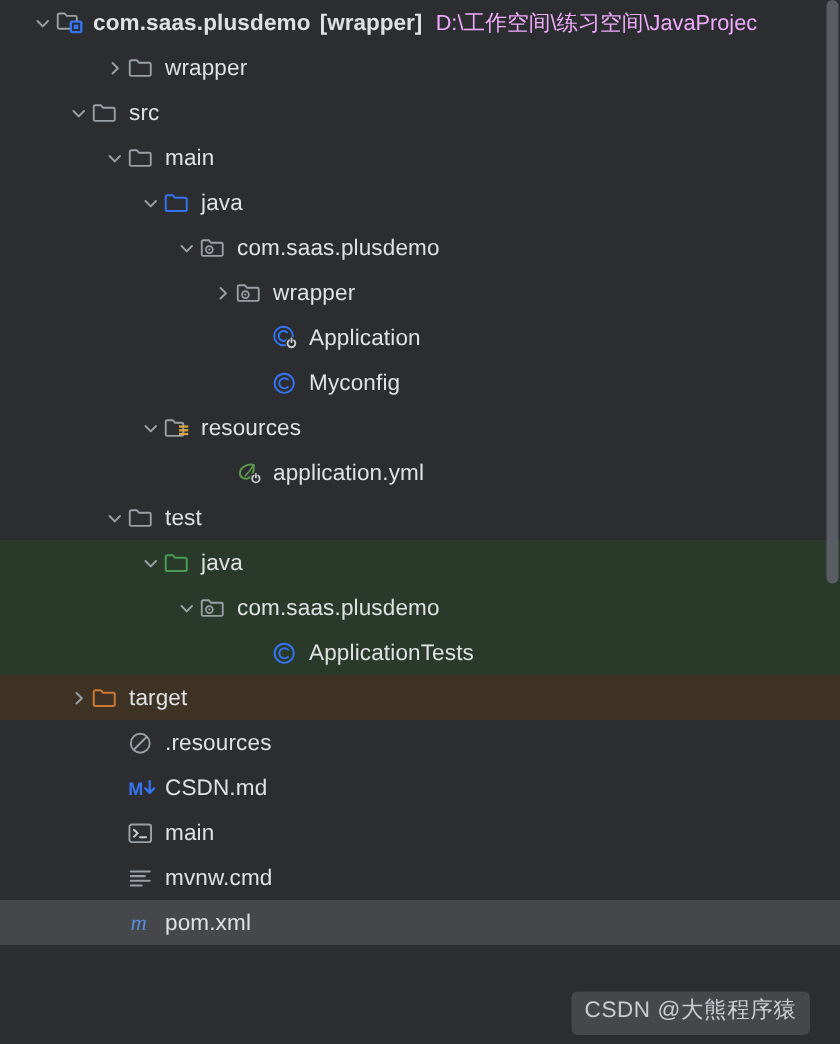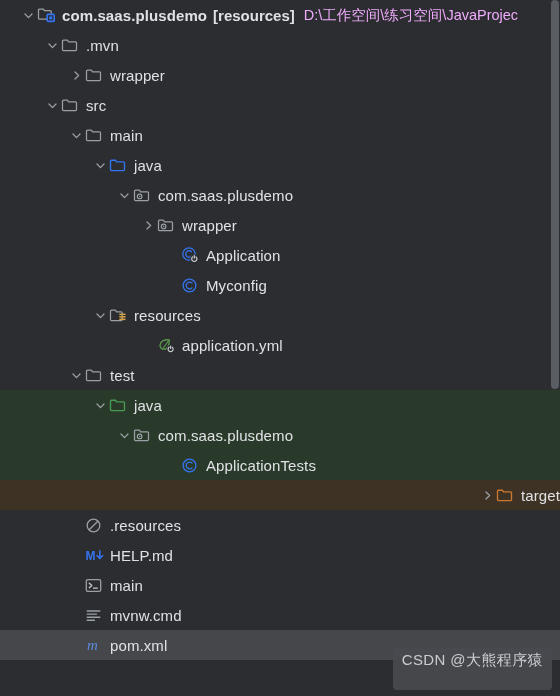--- a/index.html
+++ b/index.html
@@ -25,21 +25,21 @@
     position: relative;
     height: 30px;
     display: flex;
     align-items: center;
     white-space: nowrap;
     box-sizing: border-box;
     font-size: 15px;
     color: #dfe1e5;
   }
   .row.hl-green { background: #2a3a2a; }
-  .row.hl-brown { background: #3d3223; justify-content: flex-end; }
+  .row.hl-brown { background: #3d3223; }
   .row.selected { background: #45474b; }
 
   .indent { display: inline-block; flex: 0 0 auto; }
 
   .chev {
     flex: 0 0 auto;
     width: 17px;
     height: 30px;
     display: flex;
     align-items: center;
@@ -83,26 +83,26 @@
     top: 0;
     width: 8px;
     height: 389px;
     background: #5a5d63;
     border-radius: 4px;
   }
 
   
   #watermark {
     position: absolute;
-    right: 8px;
+    right: 20px;
     bottom: 6px;
     background: rgba(72,74,78,0.92);
     color: #c9ccd1;
     font-size: 15px;
-    padding: 3px 9px 20px 9px;
+    padding: 3px 9px 7px 9px;
     border-radius: 4px;
     letter-spacing: 0.4px;
     font-family: "Liberation Sans", "DejaVu Sans", sans-serif;
   }
 </style>
 </head>
 <body>
 
 <div id="tree">
     <div class="row">
@@ -113,36 +113,22 @@
         </svg>
       </span>
       <span class="ico">
         <svg width="19" height="18" viewBox="0 0 19 18">
           <path d="M1.5 4.0 A1 1 0 0 1 2.5 3.0 H6.2 L7.5 4.6 H13.2 A1 1 0 0 1 14.2 5.6 V12.2 A1 1 0 0 1 13.2 13.2 H2.5 A1 1 0 0 1 1.5 12.2 Z" fill="none" stroke="#9aa0a6" stroke-width="1.25" stroke-linejoin="round"></path>
           <rect x="10.2" y="8.4" width="7" height="7" rx="1" fill="#2b2d30" stroke="#3574f0" stroke-width="1.6"></rect>
           <rect x="12.2" y="10.4" width="3" height="3" fill="#3574f0"></rect>
         </svg>
       </span>
       <span class="label bold">com.saas.plusdemo</span>
-      <span class="label-mod">[resources]</span>
+      <span class="label-mod">[wrapper]</span>
       <span class="label-extra">D:\工作空间\练习空间\JavaProjec</span>
-    </div>
-    <div class="row">
-      <span class="indent" style="width: 44px;"></span>
-      <span class="chev">
-        <svg width="11" height="11" viewBox="0 0 11 11">
-          <path d="M2 4 L5.5 7.6 L9 4" fill="none" stroke="#9aa0a6" stroke-width="1.3" stroke-linecap="round" stroke-linejoin="round"></path>
-        </svg>
-      </span>
-      <span class="ico">
-        <svg width="17" height="17" viewBox="0 0 17 17">
-          <path d="M1.5 4.2 A1 1 0 0 1 2.5 3.2 H6.3 L7.6 4.8 H14.5 A1 1 0 0 1 15.5 5.8 V12.6 A1 1 0 0 1 14.5 13.6 H2.5 A1 1 0 0 1 1.5 12.6 Z" fill="none" stroke="#9aa0a6" stroke-width="1.25" stroke-linejoin="round"></path>
-        </svg>
-      </span>
-      <span class="label">.mvn</span>
     </div>
     <div class="row">
       <span class="indent" style="width: 68px;"></span>
       <span class="chev">
         <svg width="11" height="11" viewBox="0 0 11 11">
           <path d="M4 2 L7.6 5.5 L4 9" fill="none" stroke="#9aa0a6" stroke-width="1.3" stroke-linecap="round" stroke-linejoin="round"></path>
         </svg>
       </span>
       <span class="ico">
         <svg width="17" height="17" viewBox="0 0 17 17">
@@ -363,21 +349,21 @@
     </div>
     <div class="row">
       <span class="indent" style="width: 68px;"></span>
       <span class="chev"></span>
       <span class="ico">
         <svg width="21" height="15" viewBox="0 0 21 15">
           <text x="0.5" y="12" font-family="Liberation Sans, sans-serif" font-size="12" font-weight="bold" fill="#3574f0">M</text>
           <path d="M14.8 2.8 v7.2 M11.9 7.6 L14.8 10.6 L17.7 7.6" fill="none" stroke="#3574f0" stroke-width="1.5" stroke-linecap="round" stroke-linejoin="round"></path>
         </svg>
       </span>
-      <span class="label">HELP.md</span>
+      <span class="label">CSDN.md</span>
     </div>
     <div class="row">
       <span class="indent" style="width: 68px;"></span>
       <span class="chev"></span>
       <span class="ico">
         <svg width="17" height="15" viewBox="0 0 17 15">
           <rect x="1.3" y="1.6" width="14.4" height="11.8" rx="1.6" fill="none" stroke="#9aa0a6" stroke-width="1.3"></rect>
           <path d="M4.3 5.2 L6.8 7.5 L4.3 9.8" fill="none" stroke="#c9ccd1" stroke-width="1.3" stroke-linecap="round" stroke-linejoin="round"></path>
           <path d="M8.4 10.1 h4" fill="none" stroke="#c9ccd1" stroke-width="1.3" stroke-linecap="round"></path>
         </svg>

